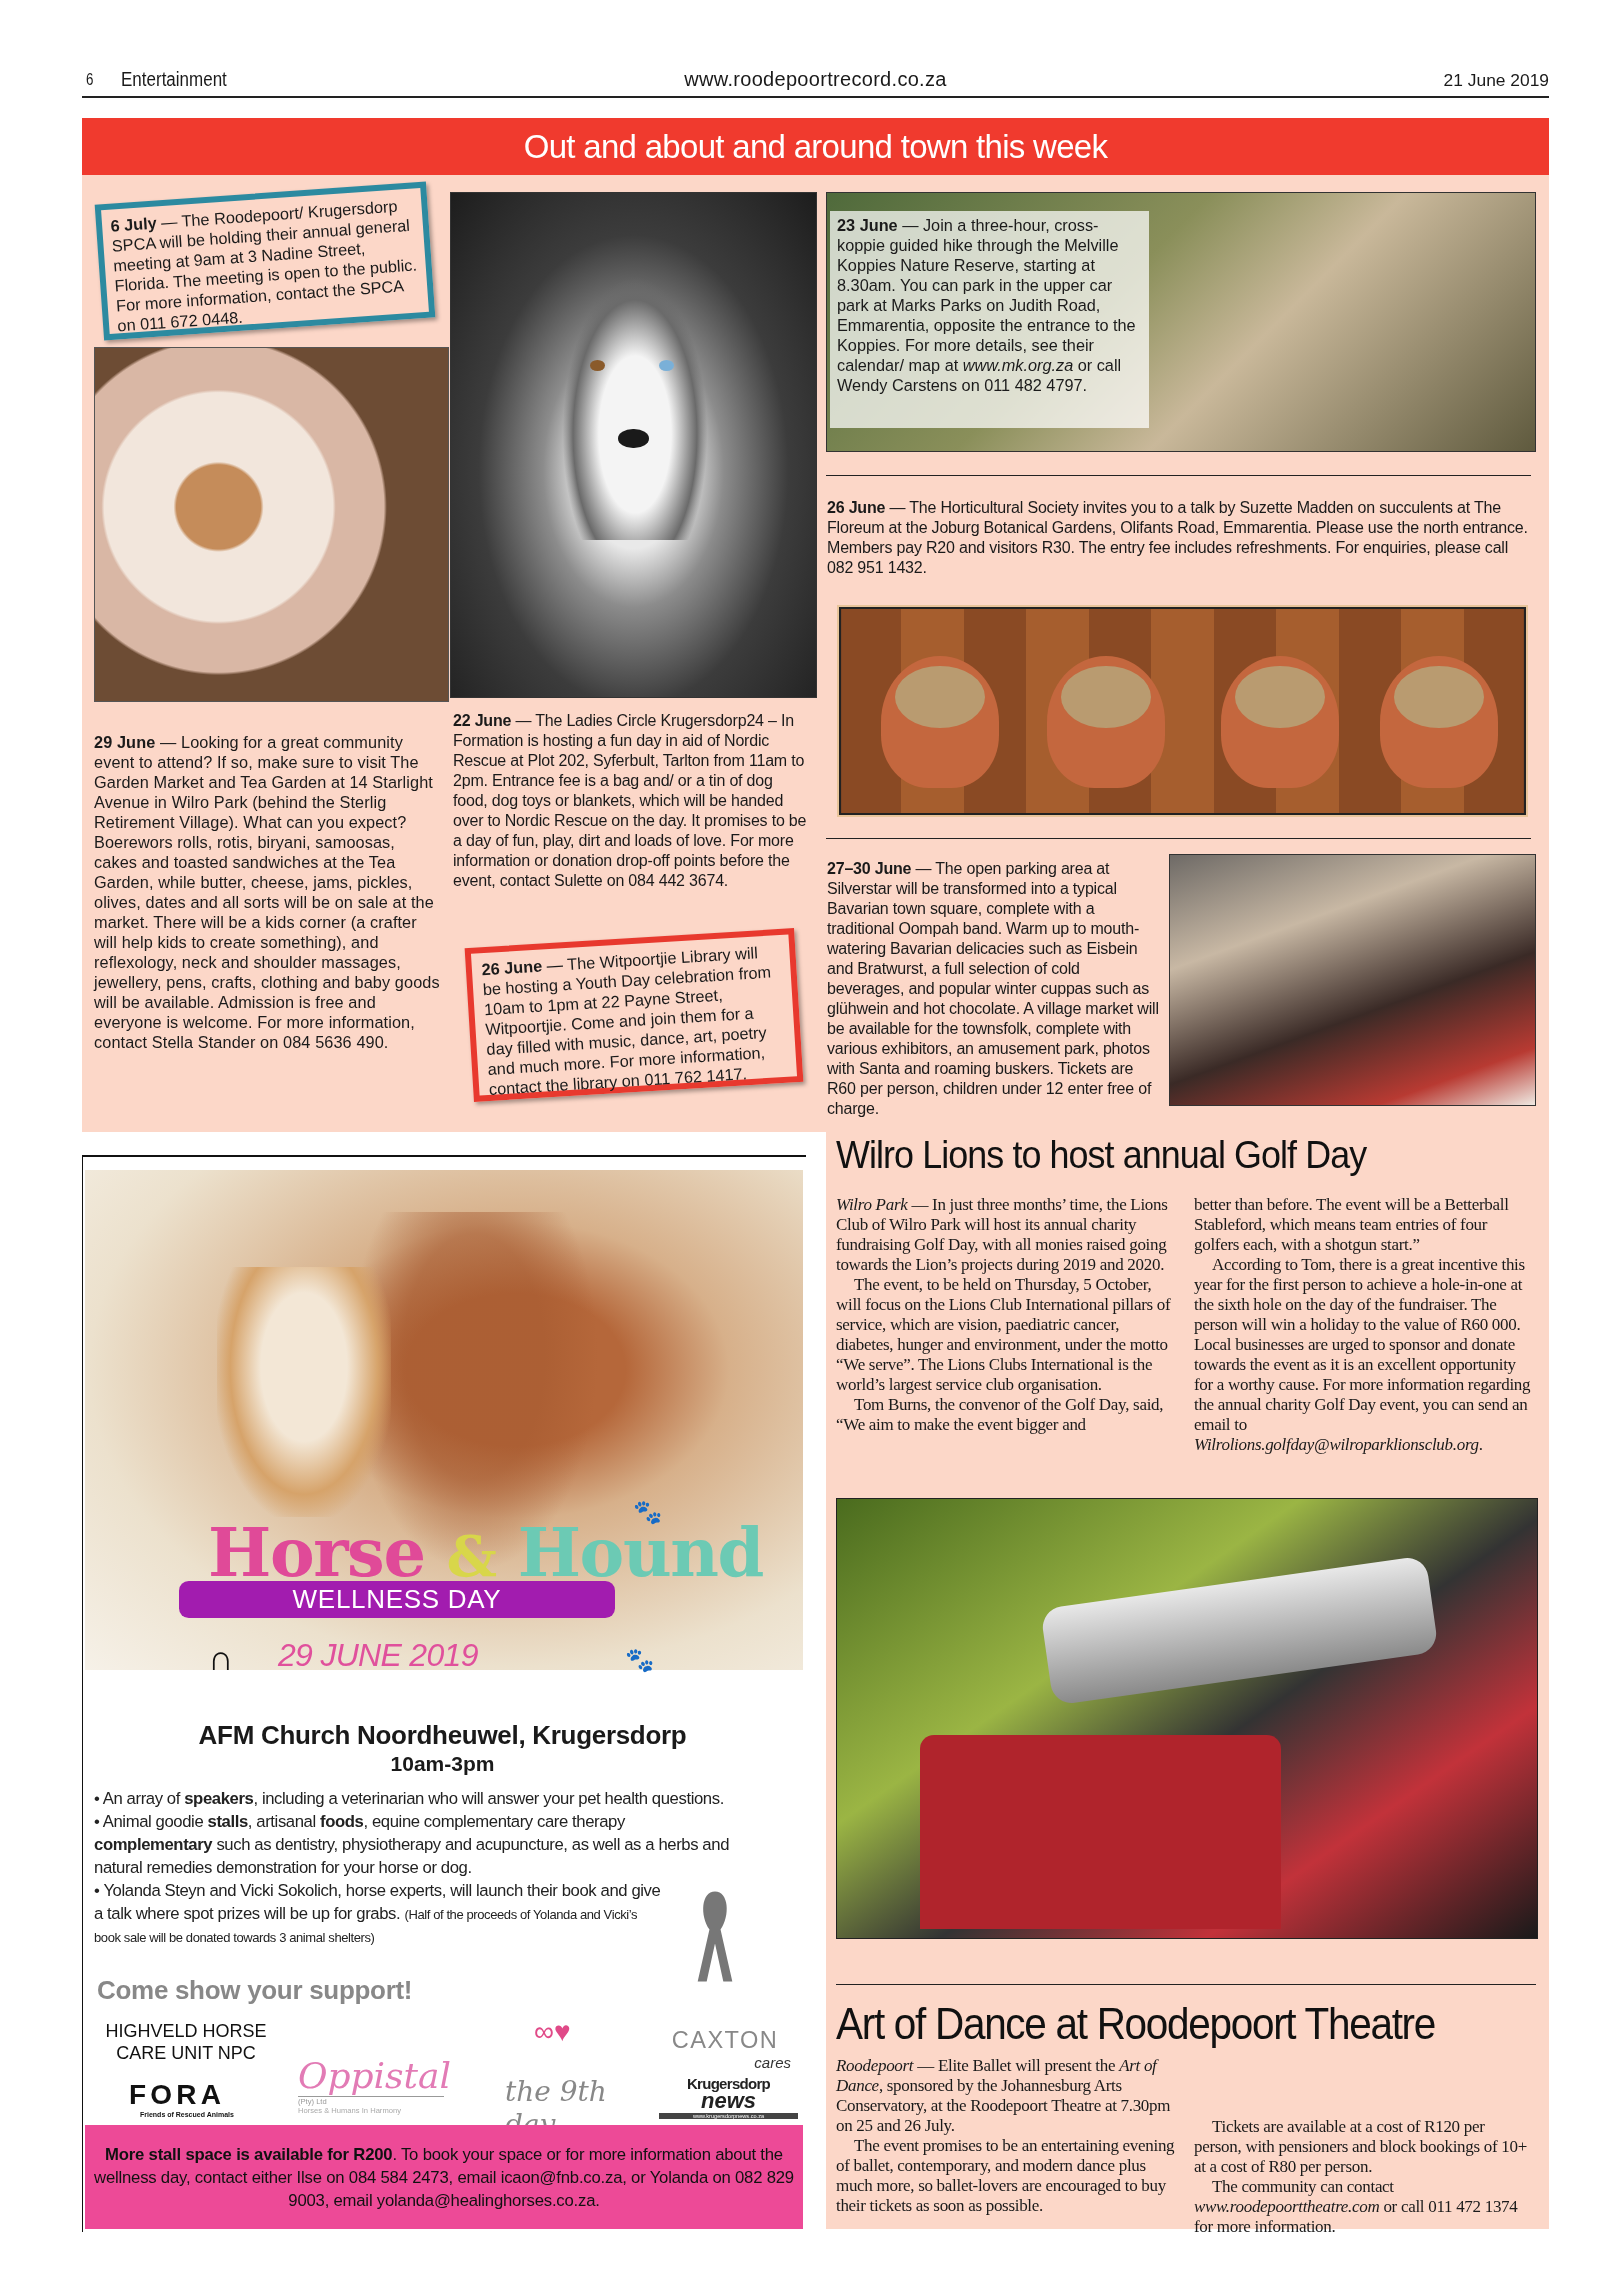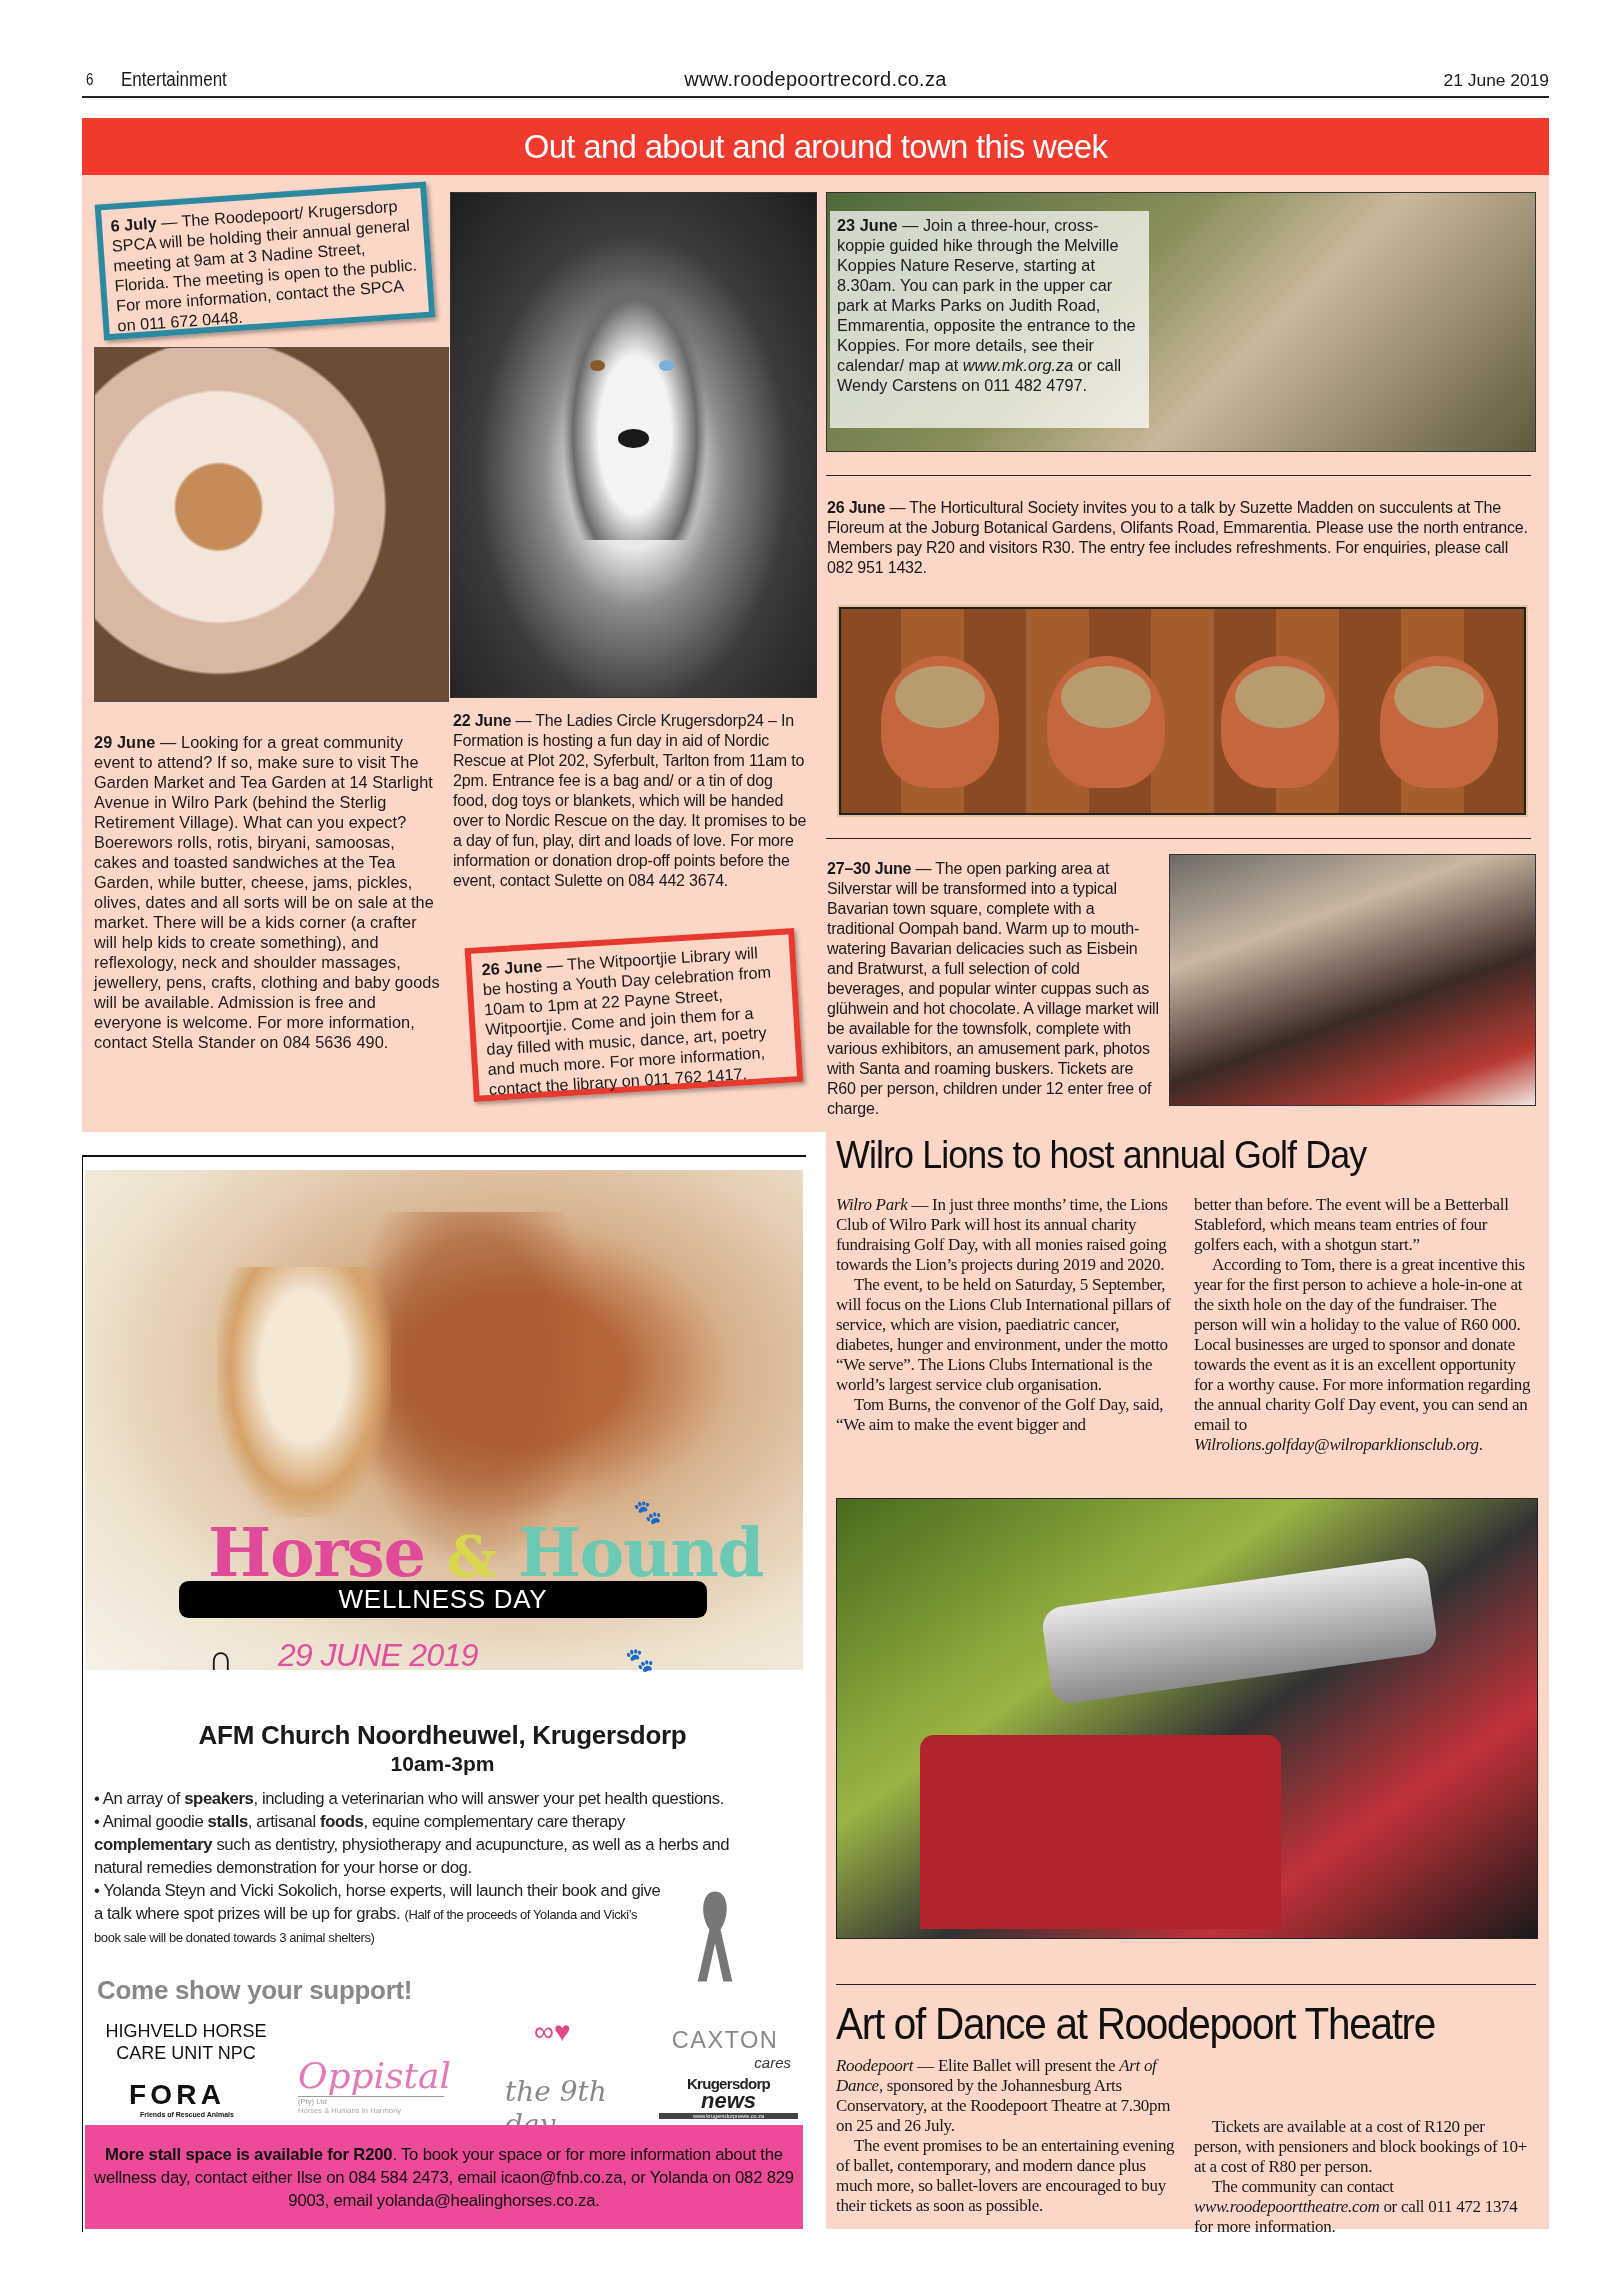--- a/index.html
+++ b/index.html
@@ -42,21 +42,21 @@
   .hr3{left:836px;top:1984px;width:700px;height:1.4px;background:#222;}
   .dance-head{left:836px;top:1999px;font-size:44px;letter-spacing:-1.4px;transform:scaleX(.92);transform-origin:left;}
   .right-panel-bg{left:826px;top:1131px;width:723px;height:1098px;background:#fcd7c8;}
   
   .ad{left:82px;top:1155px;width:723px;height:1075px;background:#fff;border-top:2.8px solid #111;border-left:1.4px solid #111;}
   .ad-top{left:85px;top:1170px;width:718px;height:500px;background:radial-gradient(ellipse at 60% 40%,#b5673a 0 18%,#d7b08a 35%,#ece1cd 70%,#f6f1e8 100%);}
   .ad-title{left:208px;top:1513px;font-family:"DejaVu Serif",serif;font-weight:bold;font-size:67px;letter-spacing:-1.4px;}
   .ad-title .h1{color:#e04a98;}
   .ad-title .amp{color:#d8d64a;font-size:56px;}
   .ad-title .h2{color:#6ccab4;}
-  .wellness{left:179px;top:1581px;width:528px;height:37px;background:#000000;border-radius:9.7px;color:#fff;text-align:center;font-size:26px;line-height:37px;letter-spacing:0.7px;}
+  .wellness{left:179px;top:1581px;width:436px;height:37px;background:#a21caf;border-radius:9.7px;color:#fff;text-align:center;font-size:26px;line-height:37px;letter-spacing:0.7px;}
   .wellness-date{left:278px;top:1637px;font-size:32px;font-style:italic;color:#e0509c;letter-spacing:-0.7px;font-family:"Liberation Sans",sans-serif;}
   .venue{left:85px;top:1720px;width:715px;text-align:center;font-size:26px;font-weight:bold;letter-spacing:-0.3px;}
   .hours{left:85px;top:1752px;width:715px;text-align:center;font-size:21px;font-weight:bold;}
   .bullets{left:94px;top:1787px;width:639px;font-size:16.7px;line-height:23px;color:#222;letter-spacing:-0.4px;}
   .bullets div{margin:0;}
   .support{left:97px;top:1975px;font-size:26px;font-weight:bold;color:#888;letter-spacing:-0.3px;}
   .stall{left:85px;top:2125px;width:718px;height:104px;background:#ed4a97;text-align:center;font-size:16.7px;line-height:23px;padding-top:18px;box-sizing:border-box;color:#111;letter-spacing:-0.2px;}
   .stall b{font-weight:bold;}
   .ribbon{left:694px;top:1888px;width:42px;height:97px;}
 </style>
@@ -120,21 +120,21 @@
 <div class="abs cond" style="left:827px;top:859px;width:332px;">
   <b>27–30 June</b><span> — The open parking area at Silverstar will be transformed into a typical Bavarian town square, complete with a traditional Oompah band. Warm up to mouth-watering Bavarian delicacies such as Eisbein and Bratwurst, a full selection of cold beverages, and popular winter cuppas such as glühwein and hot chocolate. A village market will be available for the townsfolk, complete with various exhibitors, an amusement park, photos with Santa and roaming buskers. Tickets are R60 per person, children under 12 enter free of charge.</span>
 </div>
 <div class="abs photo-band"></div>
 
 <div class="abs right-panel-bg"></div>
 
 <div class="abs headline lions-head">Wilro Lions to host annual Golf Day</div>
 <div class="abs article" style="left:836px;top:1195px;width:339px;">
   <p class="first"><i>Wilro Park</i><span> — In just three months’ time, the Lions Club of Wilro Park will host its annual charity fundraising Golf Day, with all monies raised going towards the Lion’s projects during 2019 and 2020.</span></p>
-  <p>The event, to be held on Saturday, 5 September, will focus on the Lions Club International pillars of service, which are vision, paediatric cancer, diabetes, hunger and environment, under the motto “We serve”. The Lions Clubs International is the world’s largest service club organisation.</p>
+  <p>The event, to be held on Thursday, 5 October, will focus on the Lions Club International pillars of service, which are vision, paediatric cancer, diabetes, hunger and environment, under the motto “We serve”. The Lions Clubs International is the world’s largest service club organisation.</p>
   <p>Tom Burns, the convenor of the Golf Day, said, “We aim to make the event bigger and</p>
 </div>
 <div class="abs article" style="left:1194px;top:1195px;width:339px;">
   <p class="first">better than before. The event will be a Betterball Stableford, which means team entries of four golfers each, with a shotgun start.”</p>
   <p><span>According to Tom, there is a great incentive this year for the first person to achieve a hole-in-one at the sixth hole on the day of the fundraiser. The person will win a holiday to the value of R60 000. Local businesses are urged to sponsor and donate towards the event as it is an excellent opportunity for a worthy cause.  For more information regarding the annual charity Golf Day event, you can send an email to </span><i>Wilrolions.golfday@wilroparklionsclub.org</i><span>.</span></p>
 </div>
 
 <div class="abs photo-golf">
   <div style="position:absolute;left:208px;top:83px;width:389px;height:97px;background:linear-gradient(180deg,#e8e8e8,#8a8a8a);border-radius:21px;transform:rotate(-8deg);"></div>
   <div style="position:absolute;left:83px;top:236px;width:361px;height:194px;background:#b0242c;border-radius:14px 14px 0 0;"></div>

